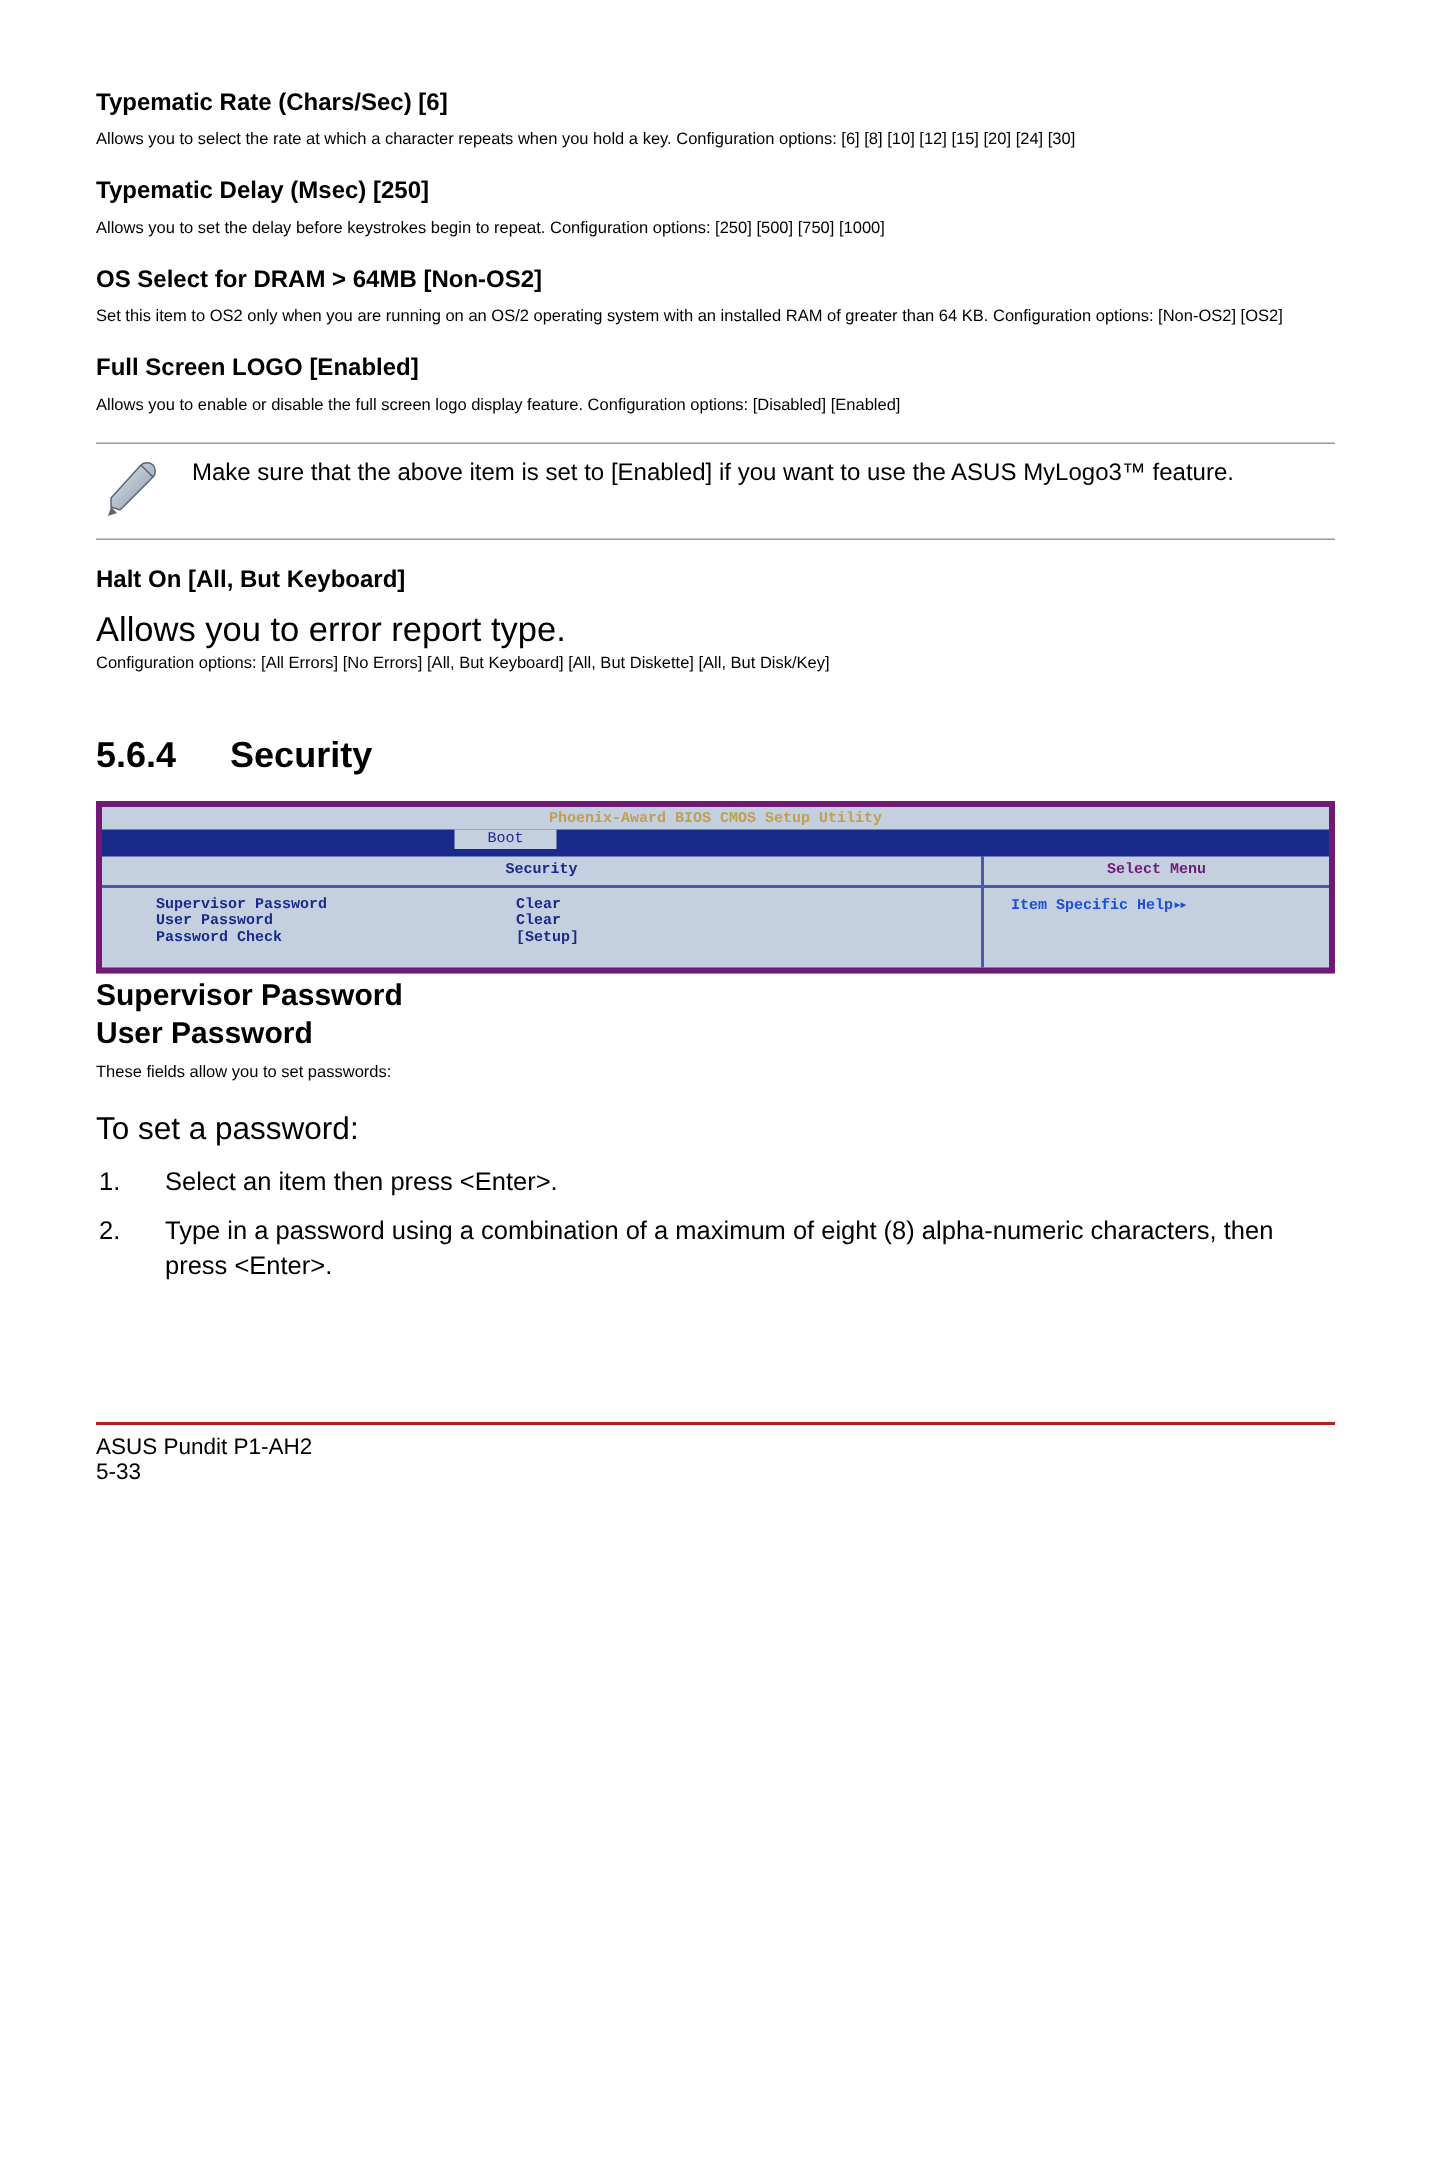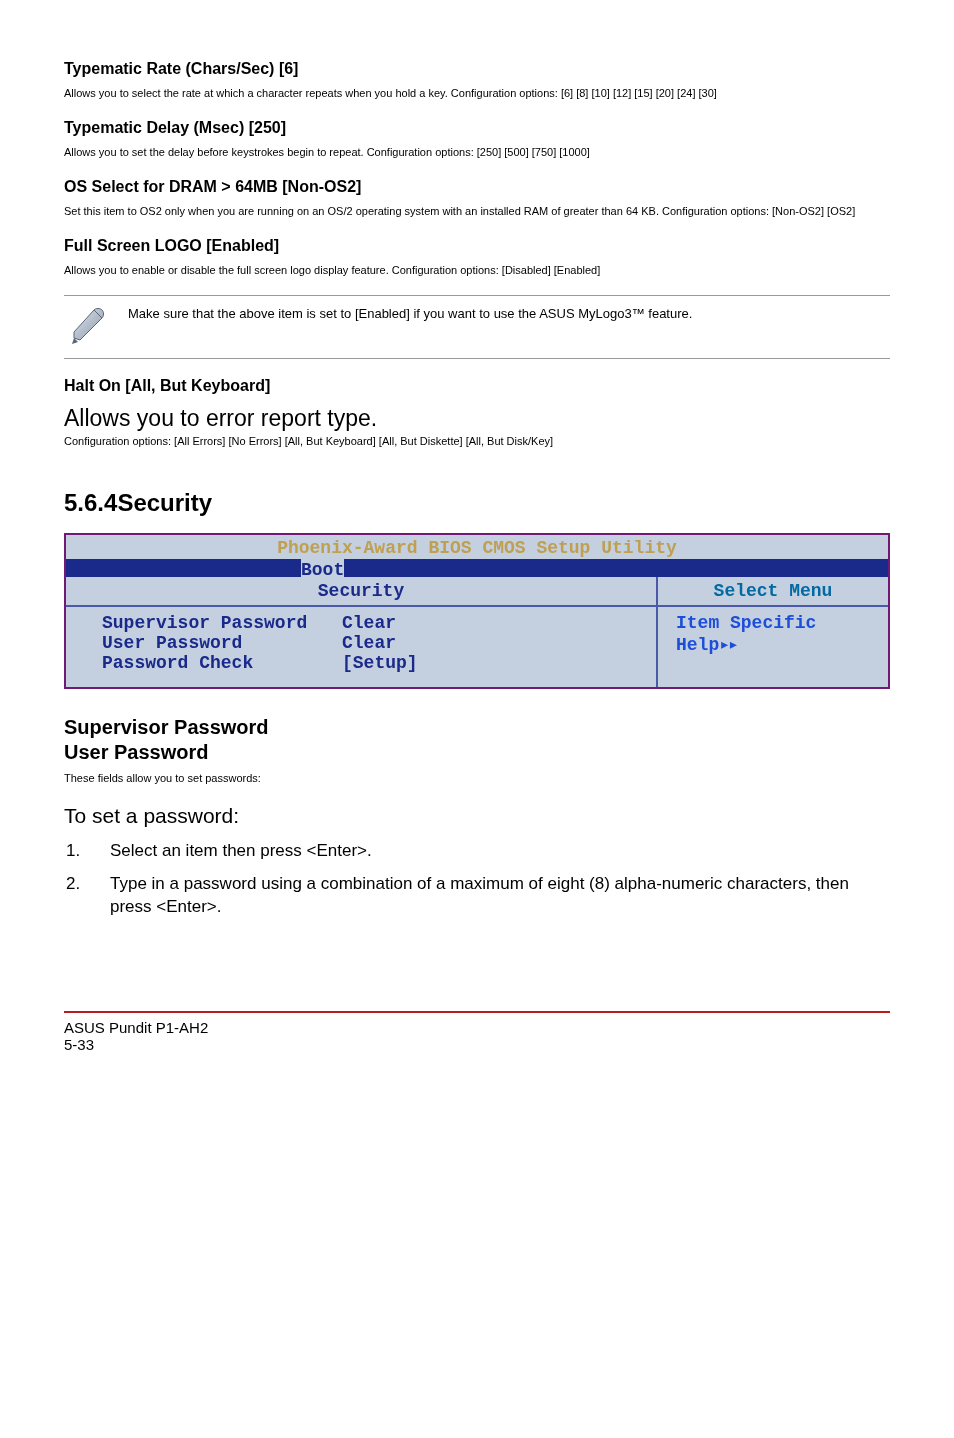--- a/index.html
+++ b/index.html
@@ -27,59 +27,60 @@
     border-top: 1px solid #999;
     border-bottom: 1px solid #999;
     padding: 8px 0 8px 0;
     margin: 10px 0 18px 0;
   }
   .note-icon {
     flex: 0 0 64px;
     padding-left: 4px;
   }
   .note-text {
-    font-size: 13px;
+    font-size: 16px;
     line-height: 1.3;
     padding-top: 2px;
   }
   .h2-row {
     display: flex;
     align-items: baseline;
+    gap: 36px;
     margin-top: 40px;
     margin-bottom: 16px;
   }
   .h2-num { font-size: 24px; font-weight: bold; }
   .h2-title { font-size: 24px; font-weight: bold; }
   .bios-box {
-    border: 2px solid #701a75;
+    border: 4px solid #701a75;
     background: #c4cfe0;
     font-family: "Courier New", monospace;
-    font-size: 18px;
-    margin-bottom: 26px;
+    font-size: 10px;
+    margin-bottom: 3px;
   }
   .bios-title {
     text-align: center;
     color: #bfa050;
     font-weight: bold;
     padding: 3px 0 1px 0;
     background: #c4cfe0;
   }
   .bios-tabbar {
     background: #1a2a8a;
     height: 18px;
     position: relative;
   }
   .bios-tab {
     position: absolute;
     left: 235px;
     top: 0;
     background: #c4cfe0;
     color: #1a2a8a;
-    padding: 1px 0;
-    font-weight: bold;
+    padding: 1px 22px;
+    font-weight: normal;
   }
   .bios-main {
     display: flex;
   }
   .bios-left {
     flex: 1;
     border-right: 2px solid #4a5aa8;
   }
   .bios-right {
     width: 230px;
@@ -87,21 +88,21 @@
   .bios-left-header {
     border-bottom: 2px solid #4a5aa8;
     padding: 4px 10px;
     color: #1a2a8a;
     font-weight: bold;
     text-align: center;
   }
   .bios-right-header {
     border-bottom: 2px solid #4a5aa8;
     padding: 4px 10px;
-    color: #0369a1;
+    color: #701a75;
     font-weight: bold;
     text-align: center;
   }
   .bios-left-body {
     padding: 6px 10px 14px 36px;
     color: #1a2a8a;
     font-weight: bold;
   }
   .bios-row { display: flex; }
   .bios-label { width: 240px; }

